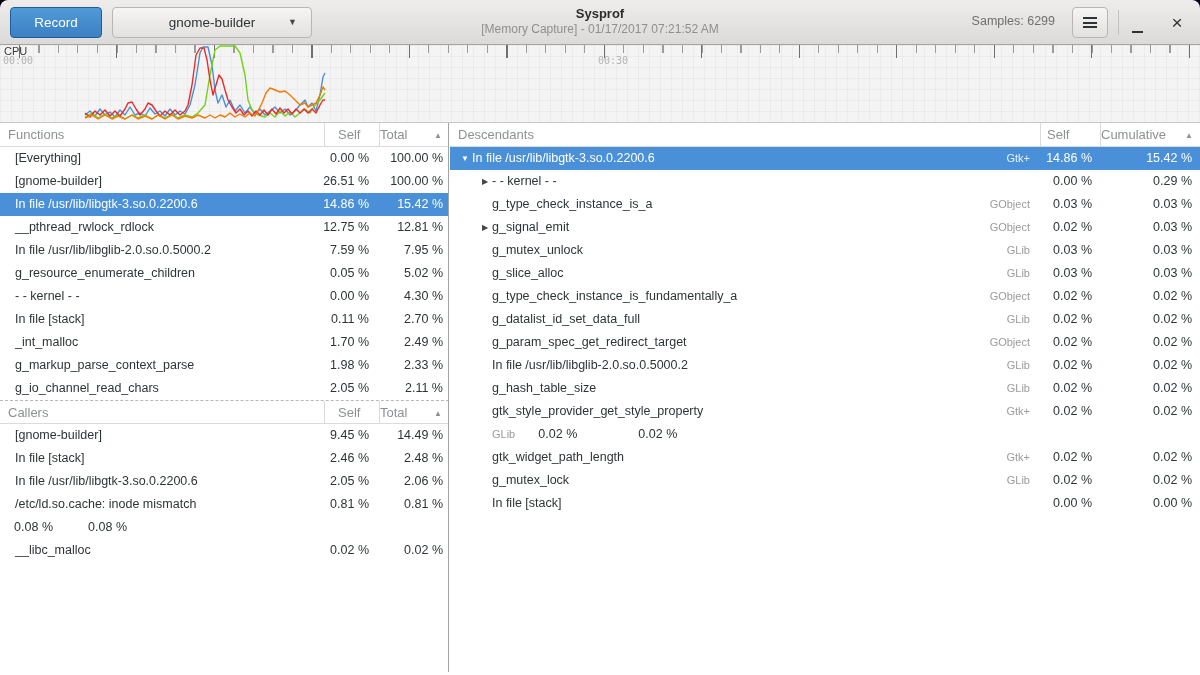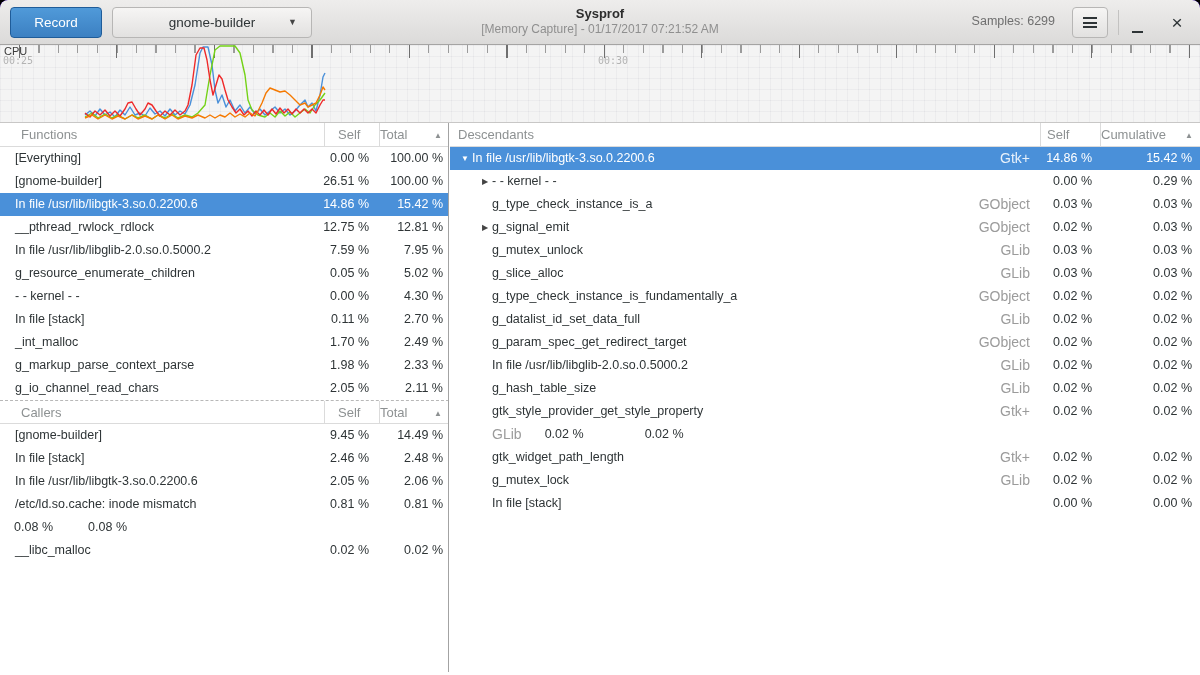--- a/index.html
+++ b/index.html
@@ -44,41 +44,41 @@
   #chart-svg{position:absolute;left:0;top:0;z-index:2;}
 
   
   .content{position:absolute;left:0;top:123px;width:1200px;height:552px;background:#fff;}
   .pane.left{position:absolute;left:0;top:0;width:449px;}
   .vdivider{position:absolute;left:448px;top:0;width:1px;height:549px;background:#a3a3a3;}
   .pane.right{position:absolute;left:450px;top:0;width:750px;}
 
   .thead{display:flex;height:24px;line-height:23px;border-bottom:1px solid #dbdbdb;background:#fff;box-sizing:border-box;}
   .th{color:#8d9192;font-size:13px;box-sizing:border-box;position:relative;white-space:nowrap;}
-  .pane.left .th.cname{flex:1;padding-left:21px;}
+  .pane.left .th.cname{flex:1;padding-left:8px;}
   .pane.left .th.cself{width:55px;border-left:1px solid #dbdbdb;padding-left:13px;}
   .pane.left .th.ctotal{width:70px;border-left:1px solid #dbdbdb;}
   .pane.right .th.cname{flex:1;padding-left:8px;}
   .pane.right .th.cself{width:60px;border-left:1px solid #dbdbdb;padding-left:6px;}
   .pane.right .th.ccum{width:100px;border-left:1px solid #dbdbdb;}
   .sort{position:absolute;right:7px;top:1px;font-size:8px;color:#8d9192;}
   .callers-head{border-top:1px dashed #b8b8b8;}
 
   .trow{display:flex;height:23px;line-height:23px;font-size:12.5px;color:#2e3436;white-space:nowrap;}
   .trow span{box-sizing:border-box;}
   .trow .name{flex:1;padding-left:15px;overflow:hidden;}
   .trow .self{width:63px;text-align:right;padding-right:10px;}
   .trow .total{width:70px;text-align:right;padding-right:6px;}
   .trow.selected{background:#4a90d9;color:#fff;}
 
   .drow{display:flex;height:23px;line-height:23px;font-size:12.5px;color:#2e3436;white-space:nowrap;}
   .drow span{box-sizing:border-box;}
   .drow .expander{width:14px;font-size:8px;text-align:center;color:#444;flex:none;}
   .drow .dname{flex:1;overflow:hidden;}
-  .drow .dtag{color:#9b9b9b;font-size:14px;padding-right:10px;}
+  .drow .dtag{color:#9b9b9b;font-size:11px;padding-right:10px;}
   .drow .dself{width:60px;text-align:right;padding-right:8px;}
   .drow .dcum{width:100px;text-align:right;padding-right:8px;}
   .drow.selected{background:#4a90d9;color:#fff;}
   .drow.selected .expander{color:#fff;}
   .drow.selected .dtag{color:#e8f1fb;}
 </style>
 </head>
 <body>
 
 <div class="window">
@@ -107,21 +107,21 @@
   </div>
 
   <div class="graph">
     <svg id="chart-svg" width="1200" height="77" viewBox="0 0 1200 77">
         <polyline points="85,70 90,66 95,71 100,64 105,70 110,67 115,72 120,65 125,70 130,62 135,70 140,68 145,71 150,63 155,69 160,66 165,71 170,64 175,70 180,66 185,69 190,60 195,40 200,8 203,2 208,2 212,20 215,45 218,58 222,50 226,62 230,55 235,66 240,60 245,68 250,62 255,69 260,64 265,70 270,66 275,62 280,68 285,64 290,70 295,66 300,60 305,55 308,62 312,58 316,66 320,50 323,32 325,28" fill="none" stroke="#4a90d9" stroke-width="1.4" stroke-linejoin="round"></polyline>
         <polyline points="85,72 92,68 98,73 105,69 112,73 118,70 125,74 132,70 138,73 145,70 152,74 158,70 165,73 172,69 178,73 185,70 192,72 198,68 205,60 210,30 215,5 220,1 228,1 235,1 240,8 245,30 248,55 252,65 258,70 265,72 270,68 275,72 280,66 285,71 290,67 295,72 300,68 305,64 310,68 315,60 320,55 325,48" fill="none" stroke="#73d216" stroke-width="1.4" stroke-linejoin="round"></polyline>
         <polyline points="85,68 90,72 95,66 100,70 105,65 110,71 115,66 120,71 125,64 128,58 132,57 136,64 140,70 145,64 148,58 152,60 156,66 160,71 165,66 170,70 175,65 180,70 185,66 188,60 192,40 196,10 200,3 204,3 207,15 210,35 213,50 216,40 219,30 222,34 225,45 228,55 232,62 236,68 240,64 244,70 248,66 252,71 256,66 260,70 264,65 268,70 272,64 276,69 280,63 284,68 288,64 292,69 296,64 300,68 304,64 308,68 312,64 316,68 320,60 323,55 325,55" fill="none" stroke="#ef2929" stroke-width="1.4" stroke-linejoin="round"></polyline>
         <polyline points="85,73 92,70 98,74 105,70 112,74 118,71 125,74 132,70 138,74 145,71 152,74 158,70 165,74 172,70 178,74 185,71 192,73 198,70 205,73 210,70 215,73 220,70 225,72 230,68 235,72 240,69 245,72 250,68 255,71 258,66 262,58 266,48 270,43 275,45 280,47 285,46 290,50 295,55 300,60 305,58 308,62 312,60 316,58 320,50 323,42 325,45" fill="none" stroke="#f57900" stroke-width="1.4" stroke-linejoin="round"></polyline>
       </svg>
     <div class="cpu-label">CPU</div>
-    <div class="time t0">00:25</div>
+    <div class="time t0">00:00</div>
     <div class="time t30">00:30</div>
   </div>
 
   <div class="content">
 
     <div class="pane left">
       <div class="thead">
         <span class="th cname">Functions</span>
         <span class="th cself">Self</span>
         <span class="th ctotal"><span>Total</span><span class="sort">▲</span></span>

